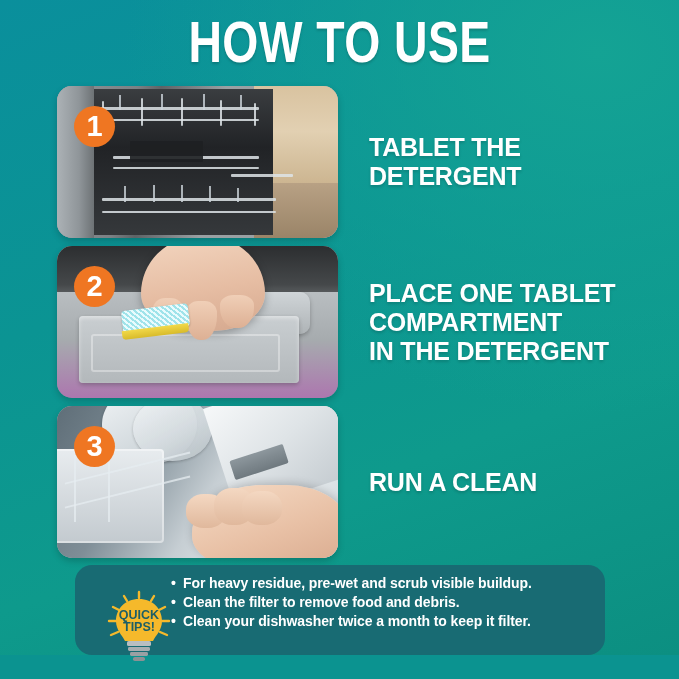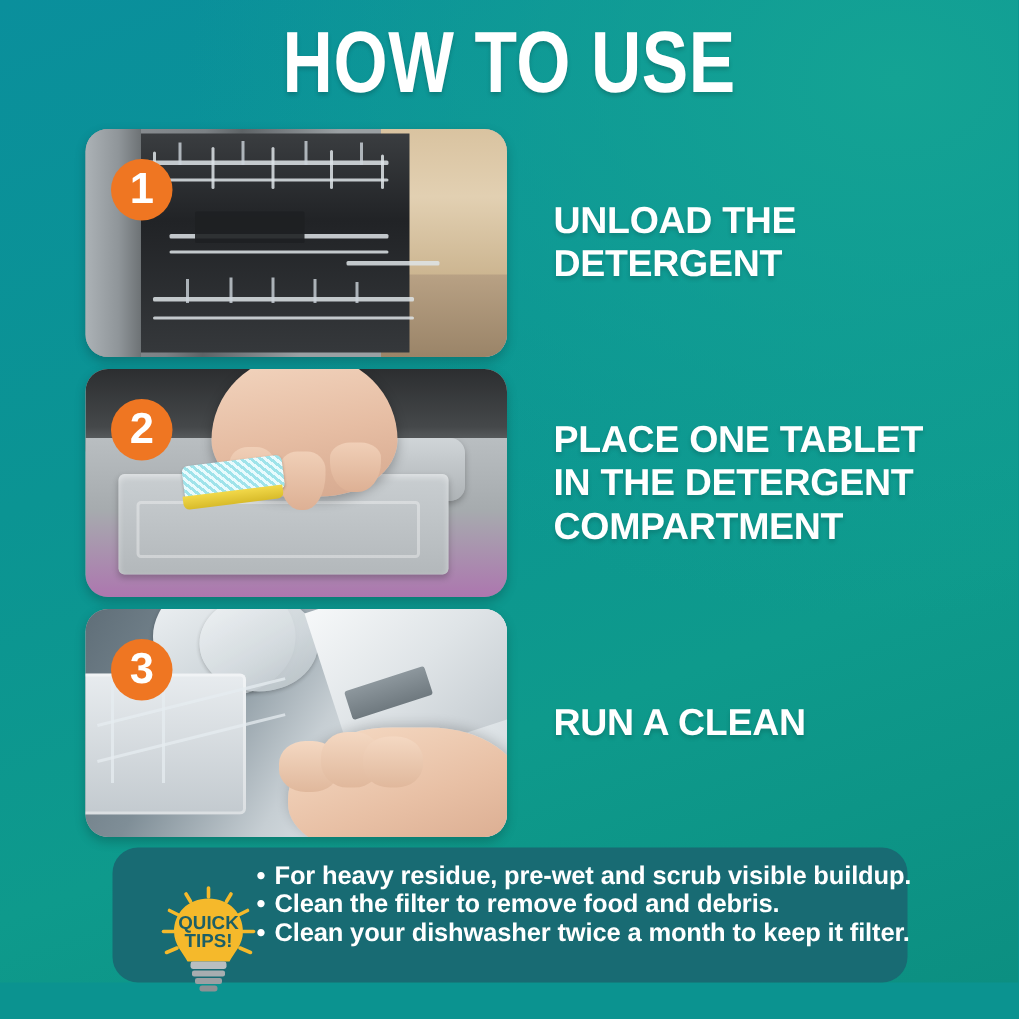--- a/index.html
+++ b/index.html
@@ -120,21 +120,21 @@
   }
   #tips-list {
     position: absolute;
     left: 96px;
     top: 9px;
     width: 424px;
   }
   .tip {
     position: relative;
     color: #ffffff;
-    font-size: 17px;
+    font-size: 14px;
     line-height: 19.2px;
     font-weight: bold;
     letter-spacing: -0.1px;
     padding-left: 12px;
     white-space: nowrap;
   }
   .tip::before {
     content: "\2022";
     position: absolute;
     left: 0;
@@ -245,21 +245,21 @@
         <div class="c1-tine" style="left:34%;top:65%;height:11%;"></div>
         <div class="c1-tine" style="left:44%;top:65%;height:11%;"></div>
         <div class="c1-tine" style="left:54%;top:66%;height:10%;"></div>
         <div class="c1-tine" style="left:64%;top:67%;height:9%;"></div>
         <div class="c1-rack" style="left:62%;top:58%;width:22%;height:3px;"></div>
         <div class="c1-door"></div>
       </div>
       <div class="badge">1</div>
     </div>
     <div class="step-text">
-      <span>UNLOAD THE</span>
+      <span>TABLET THE</span>
       <span>DETERGENT</span>
     </div>
   </div>
 
   <div class="step-row r2">
     <div class="card">
       <div class="photo">
         <div class="c2-top"></div>
         <div class="c2-door"></div>
         <div class="c2-lid"></div>
@@ -269,22 +269,22 @@
         <div class="c2-finger" style="left:34%;top:34%;width:11%;height:24%;"></div>
         <div class="c2-finger" style="left:46%;top:36%;width:11%;height:26%;"></div>
         <div class="c2-finger" style="left:58%;top:32%;width:12%;height:22%;"></div>
         <div class="c2-tabtop"></div>
         <div class="c2-tabbot"></div>
       </div>
       <div class="badge">2</div>
     </div>
     <div class="step-text">
       <span>PLACE ONE TABLET</span>
+      <span>COMPARTMENT</span>
       <span>IN THE DETERGENT</span>
-      <span>COMPARTMENT</span>
     </div>
   </div>
 
   <div class="step-row r3">
     <div class="card">
       <div class="photo">
         <div class="c3-bg"></div>
         <div class="c3-plate" style="left:16%;top:-14%;width:34%;height:52%;"></div>
         <div class="c3-plate" style="left:27%;top:-6%;width:28%;height:42%;opacity:0.9;"></div>
         <div class="c3-basket"></div>

